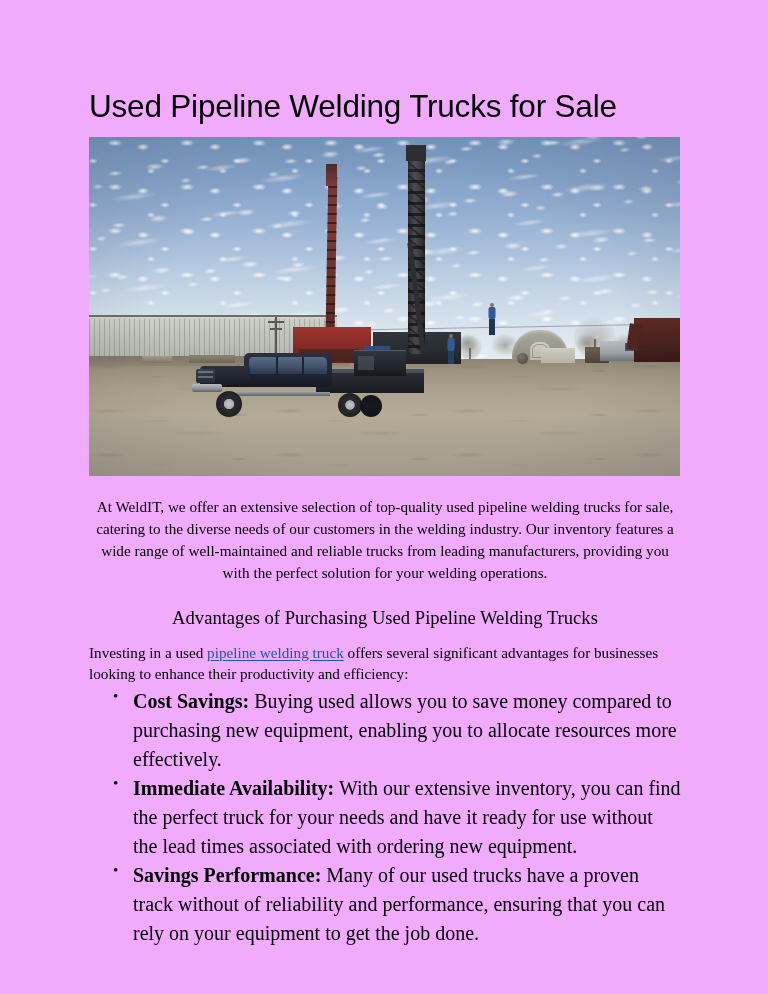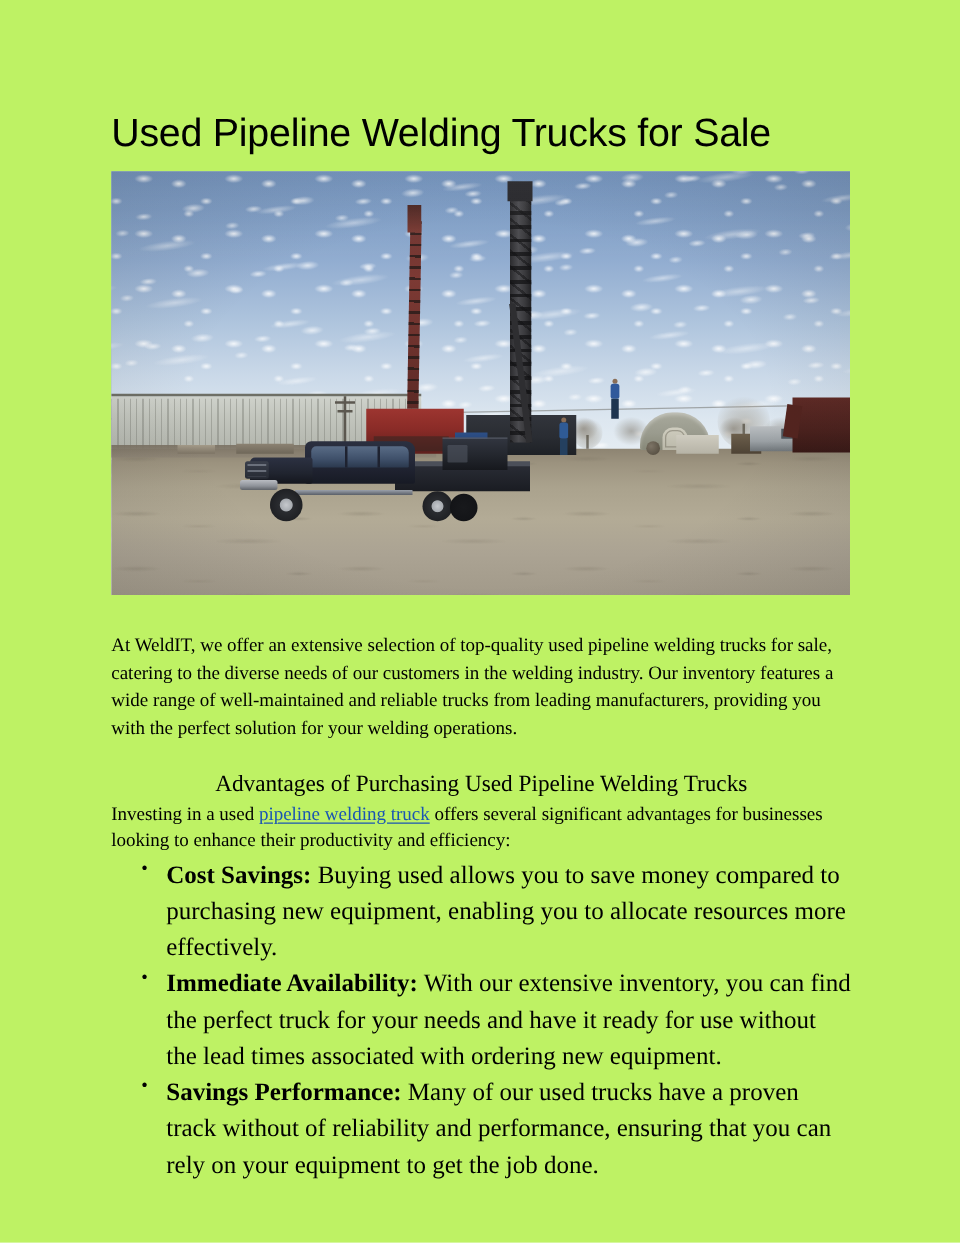--- a/index.html
+++ b/index.html
@@ -13,21 +13,21 @@
     position: relative;
     font-family: "Liberation Serif", "DejaVu Serif", serif;
     color: #000000;
     overflow: hidden;
   }
   .page {
     position: absolute;
     left: 0; top: 0;
     width: 768px;
     height: 994px;
-    background: #bef264;
+    background: #f0abfc;
   }
   .content {
     position: absolute;
     left: 89px;
     top: 0;
     width: 592px;
   }
 
   
   .doc-title {
@@ -579,33 +579,33 @@
   }
 
   
   .para {
     font-size: 15.2px;
     line-height: 1.435;
     margin: 0;
     text-align: left;
     color: #000;
   }
-  .para.intro { margin-top: 30px; }
+  .para.intro { margin-top: 20px; text-align: center; }
 
   h2.section-heading {
     font-family: "Liberation Serif", "DejaVu Serif", serif;
     font-size: 18.6px;
     font-weight: 400;
     line-height: 1.3;
     margin: 0;
     padding-top: 23px;
     color: #000;
     text-align: center;
   }
-  .para.lead { }
+  .para.lead { margin-top: 11px; }
 
   a.inline-link {
     color: #1a55b3;
     text-decoration: underline;
     text-underline-offset: 1.5px;
   }
 
   ul.benefits {
     margin: 2px 0 0 0;
     padding-left: 44px;

